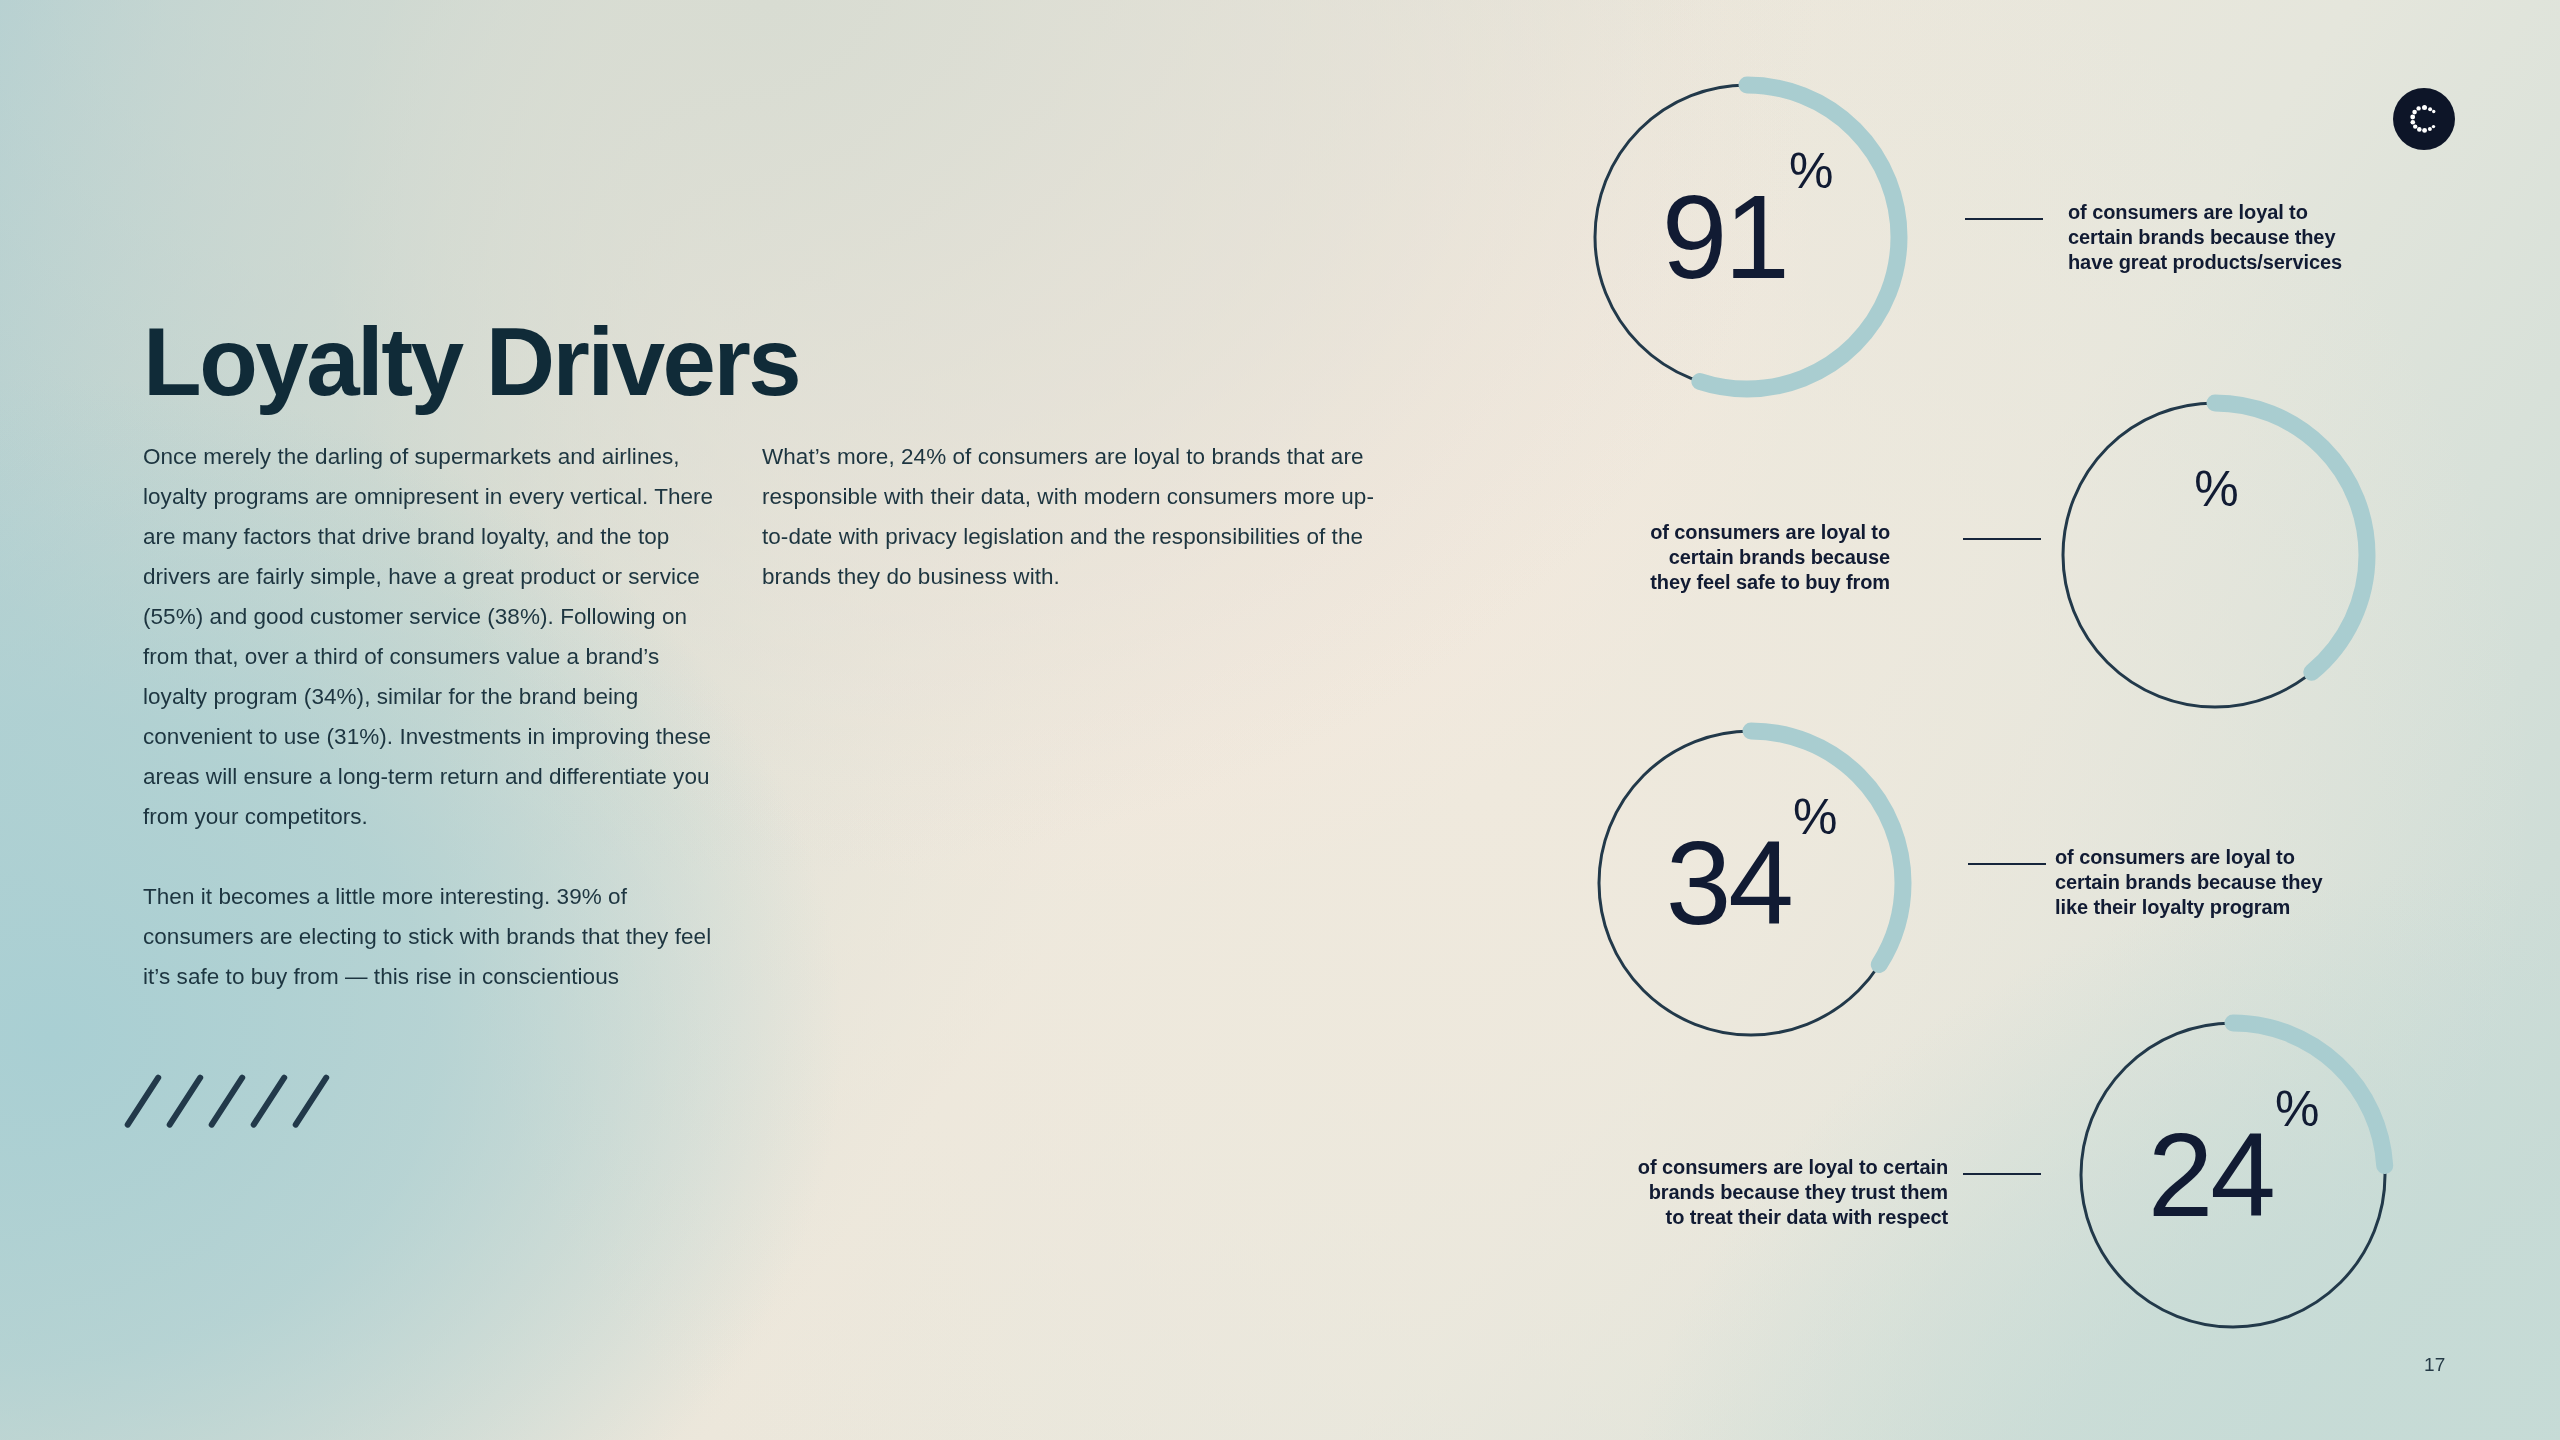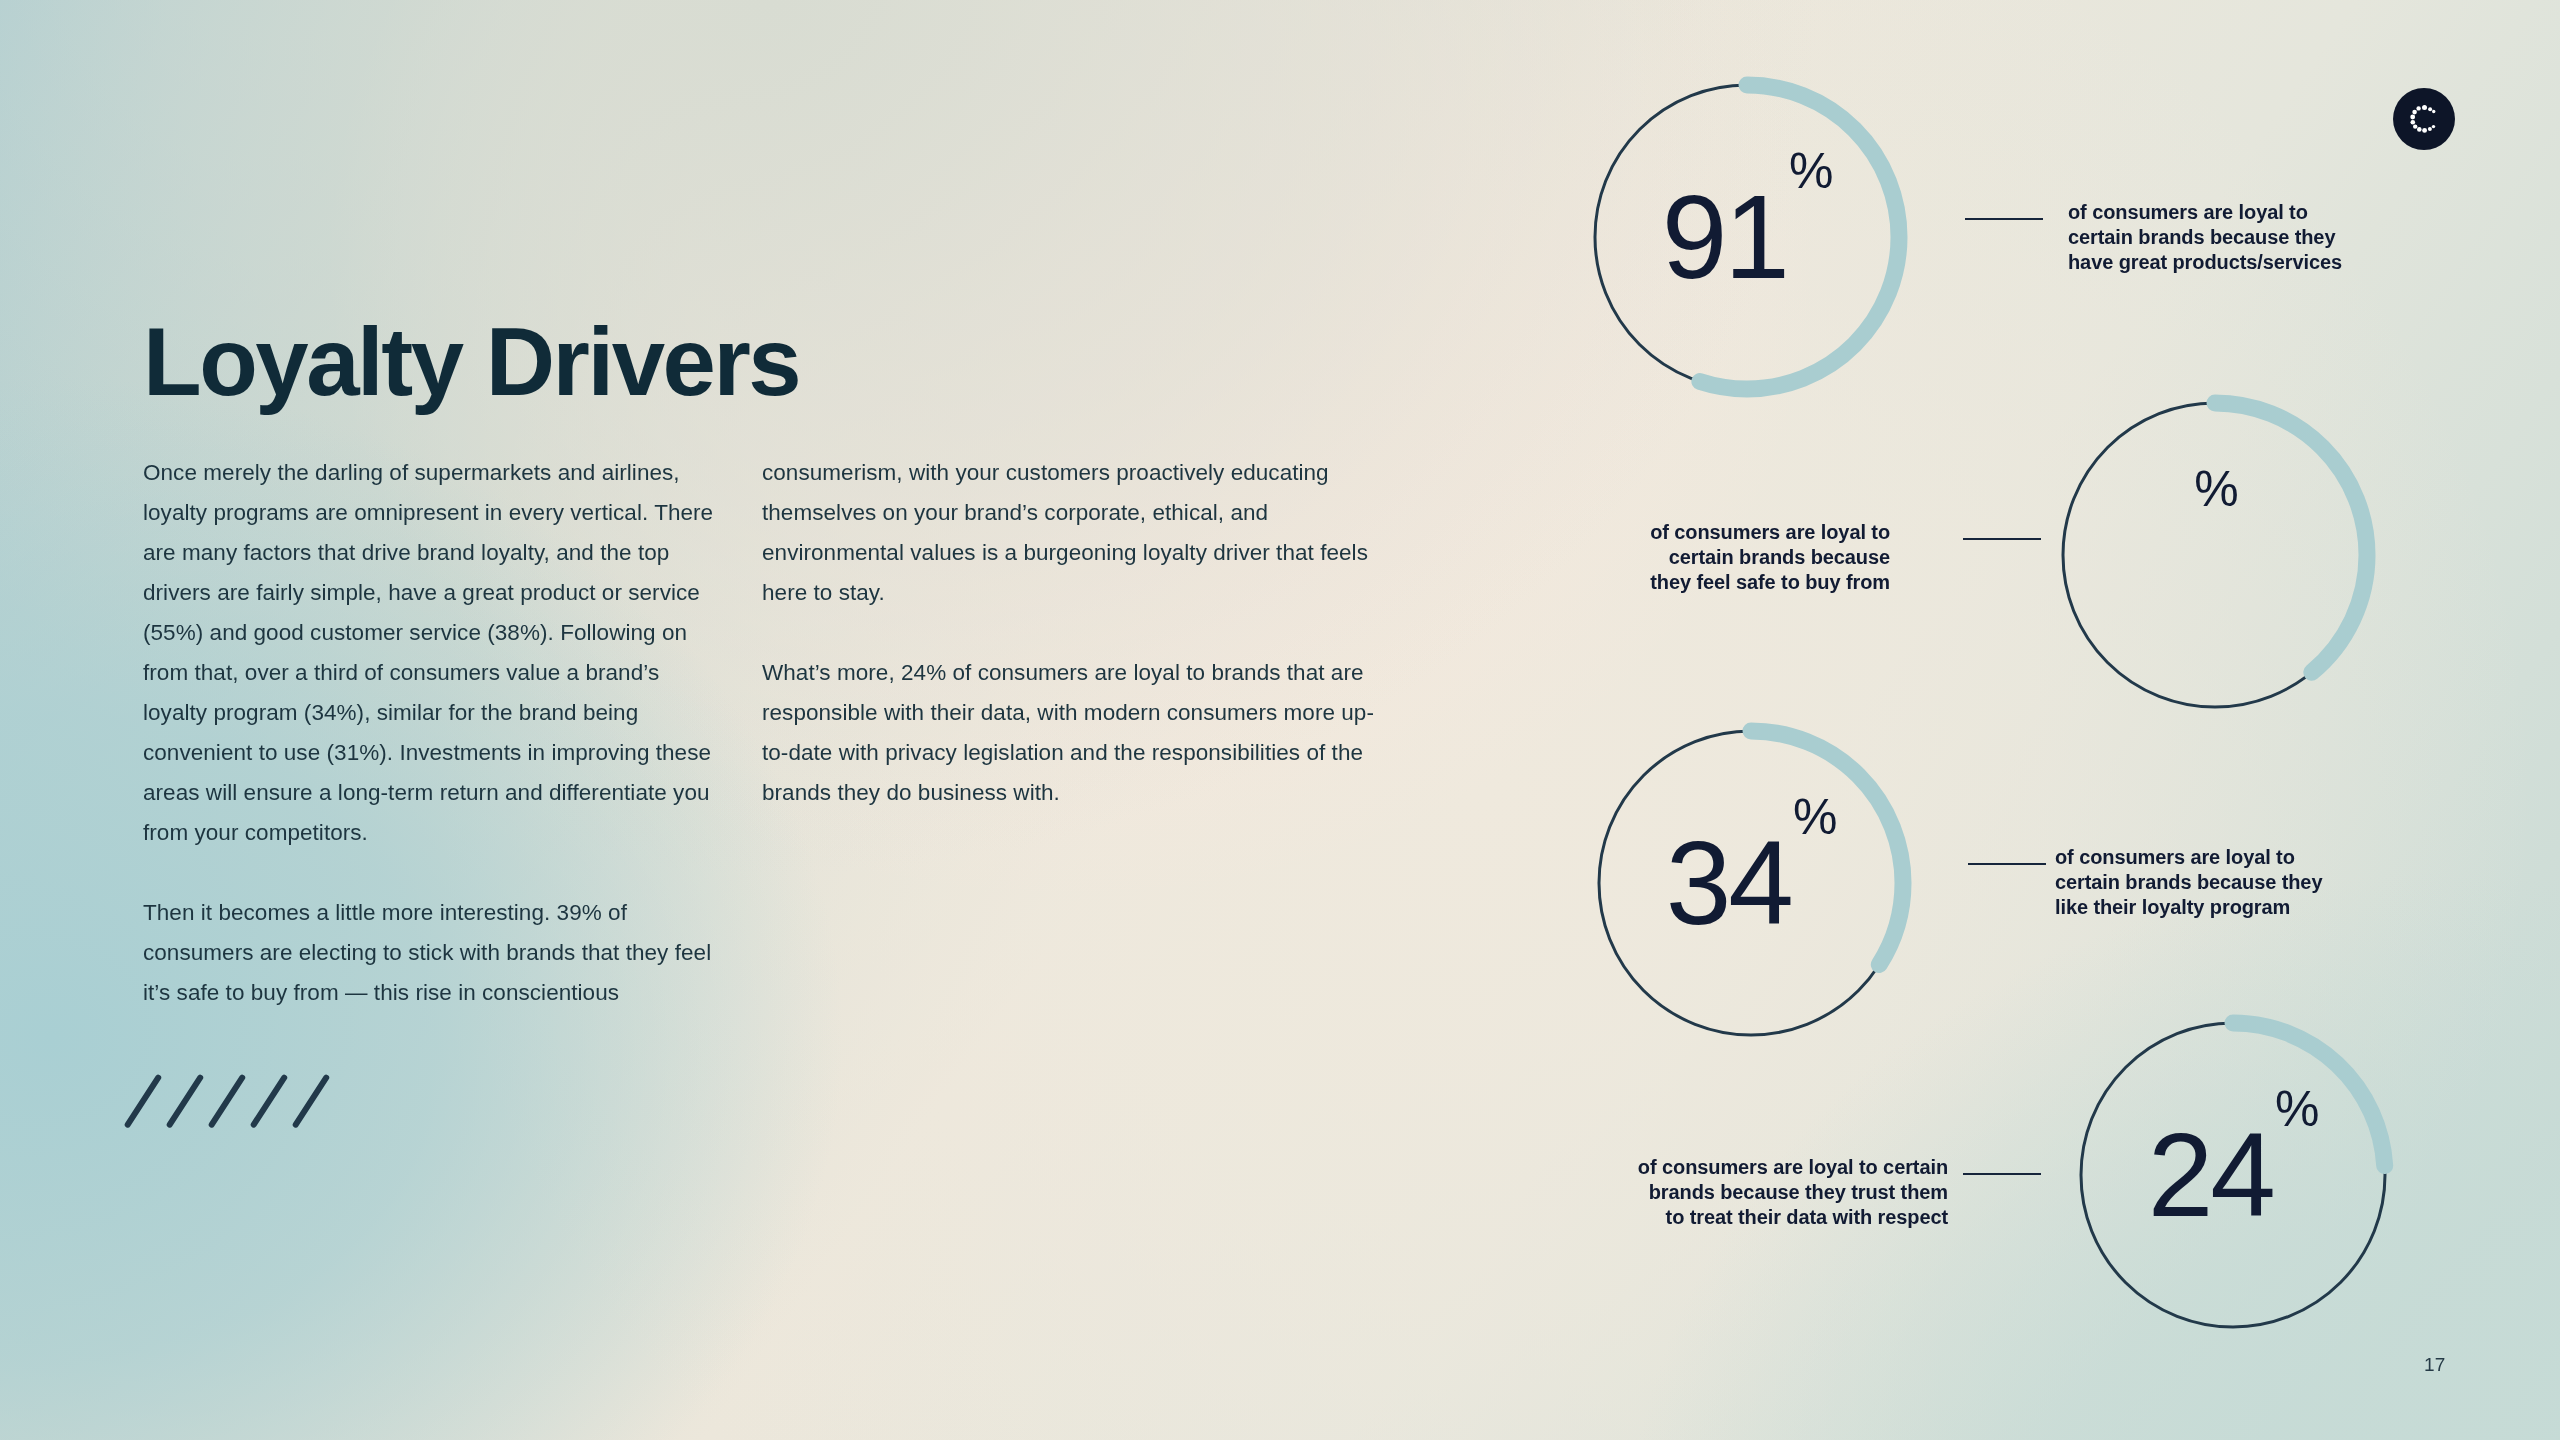--- a/index.html
+++ b/index.html
@@ -35,21 +35,20 @@
     color: #102b38;
     white-space: nowrap;
   }
 
   .body-col {
     position: absolute;
     font-size: 22.5px;
     line-height: 40px;
     color: #1d3540;
     letter-spacing: 0.05px;
-    margin-top: 16px;
   }
   .body-col p { margin: 0 0 40px 0; }
   .body-col p:last-child { margin-bottom: 0; }
 
   #col-left  { left: 143px; top: 437px; width: 580px; }
   #col-right { left: 762px; top: 437px; width: 620px; }
 
   .slashes {
     position: absolute;
     left: 140px;
@@ -178,21 +177,20 @@
 <div id="slide">
 
   <h1 class="headline">Loyalty Drivers</h1>
 
   <div class="body-col" id="col-left">
     <p>Once merely the darling of supermarkets and airlines, loyalty programs are omnipresent in every vertical. There are many factors that drive brand loyalty, and the top drivers are fairly simple, have a great product or service (55%) and good customer service (38%). Following on from that, over a third of consumers value a brand’s loyalty program (34%), similar for the brand being convenient to use (31%). Investments in improving these areas will ensure a long-term return and differentiate you from your competitors.</p>
     <p>Then it becomes a little more interesting. 39% of consumers are electing to stick with brands that they feel it’s safe to buy from — this rise in conscientious</p>
   </div>
 
   <div class="body-col" id="col-right">
-    <p>consumerism, with your customers proactively educating themselves on your brand’s corporate, ethical, and environmental values is a burgeoning loyalty driver that feels here to stay.</p>
     <p>What’s more, 24% of consumers are loyal to brands that are responsible with their data, with modern consumers more up-to-date with privacy legislation and the responsibilities of the brands they do business with.</p>
   </div>
 
   <div class="slashes">
     <span class="slash" style="left:0px"></span>
     <span class="slash" style="left:42px"></span>
     <span class="slash" style="left:84px"></span>
     <span class="slash" style="left:126px"></span>
     <span class="slash" style="left:168px"></span>
   </div>

